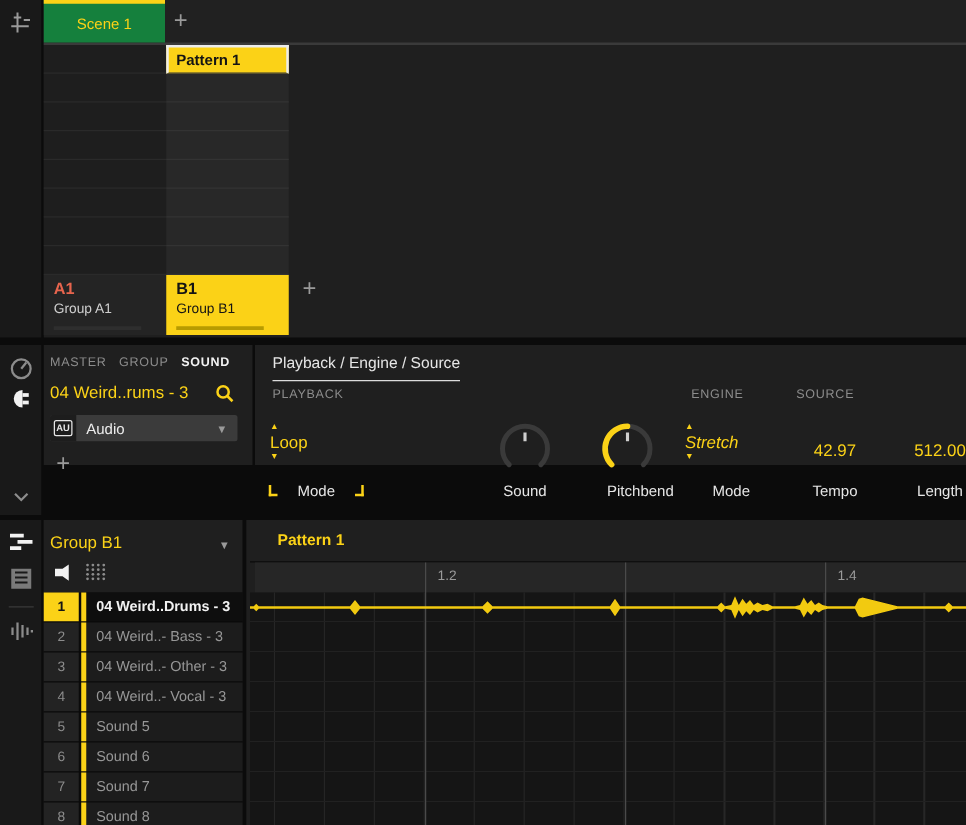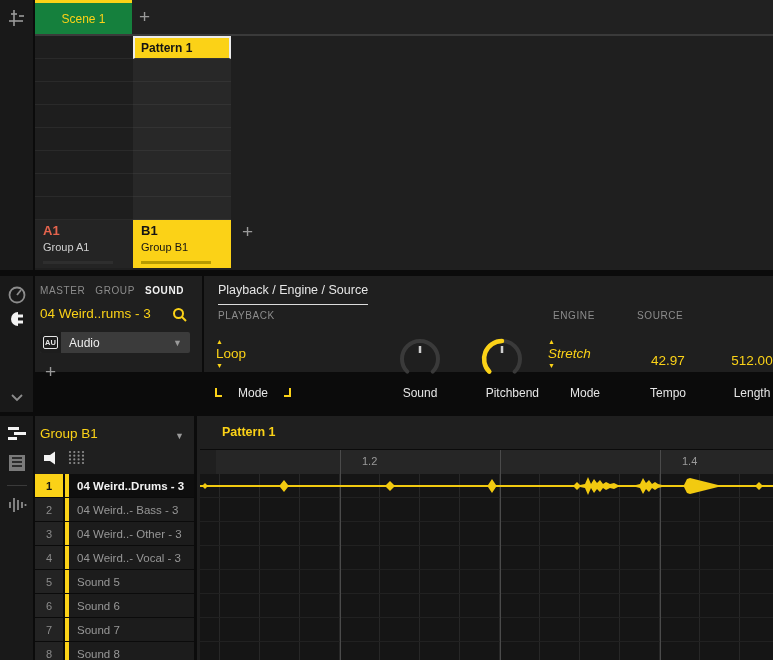--- a/index.html
+++ b/index.html
@@ -90,21 +90,21 @@
   .sound-list{position:absolute;left:0;top:58px;right:0;bottom:0;background:#0b0b0b;}
   .s-row{display:flex;height:24px;border-bottom:1px solid #0b0b0b;}
   .s-num{width:28px;background:#232323;color:var(--txt-gray);font-size:11px;display:flex;align-items:center;justify-content:center;margin-right:2px;}
   .s-name{flex:1;background:#1c1c1c;border-left:4px solid var(--yellow);color:#979797;font-size:11.5px;display:flex;align-items:center;padding-left:8px;}
   .s-row.selected .s-num{background:var(--yellow);color:#141414;font-weight:bold;}
   .s-row.selected .s-name{background:#0e0e0e;color:#f2f2f2;font-weight:bold;border-left-color:var(--yellow);}
 
   .ed-right{position:absolute;left:165px;top:0;right:0;height:100%;}
   .ed-header{position:absolute;top:0;left:0;right:0;height:34px;background:var(--bg-section);border-bottom:1px solid #0b0b0b;}
   .pattern-label{position:absolute;left:22px;top:9px;color:var(--yellow);font-size:12.5px;font-weight:bold;}
-  .timeline{position:absolute;top:34px;left:16px;right:0;height:24px;background:#262626;}
+  .timeline{position:absolute;top:34px;left:4px;right:0;height:24px;background:#262626;}
   .tl-label{position:absolute;top:5px;color:#9a9a9a;font-size:11px;}
   .ed-grid{position:absolute;top:58px;left:0;right:0;bottom:0;background:#151515;
     background-image:
       repeating-linear-gradient(to bottom, transparent 0 23px, #212121 23px 24px),
       repeating-linear-gradient(to right, transparent 0 39px, #272727 39px 40px);
     background-position:0 0,-20px 0;}
   .beat-line{position:absolute;top:34px;bottom:0;width:1px;background:#4a4a4a;}
   .waveform{position:absolute;top:58px;left:0;width:573px;height:24px;}
 </style>
 </head>

